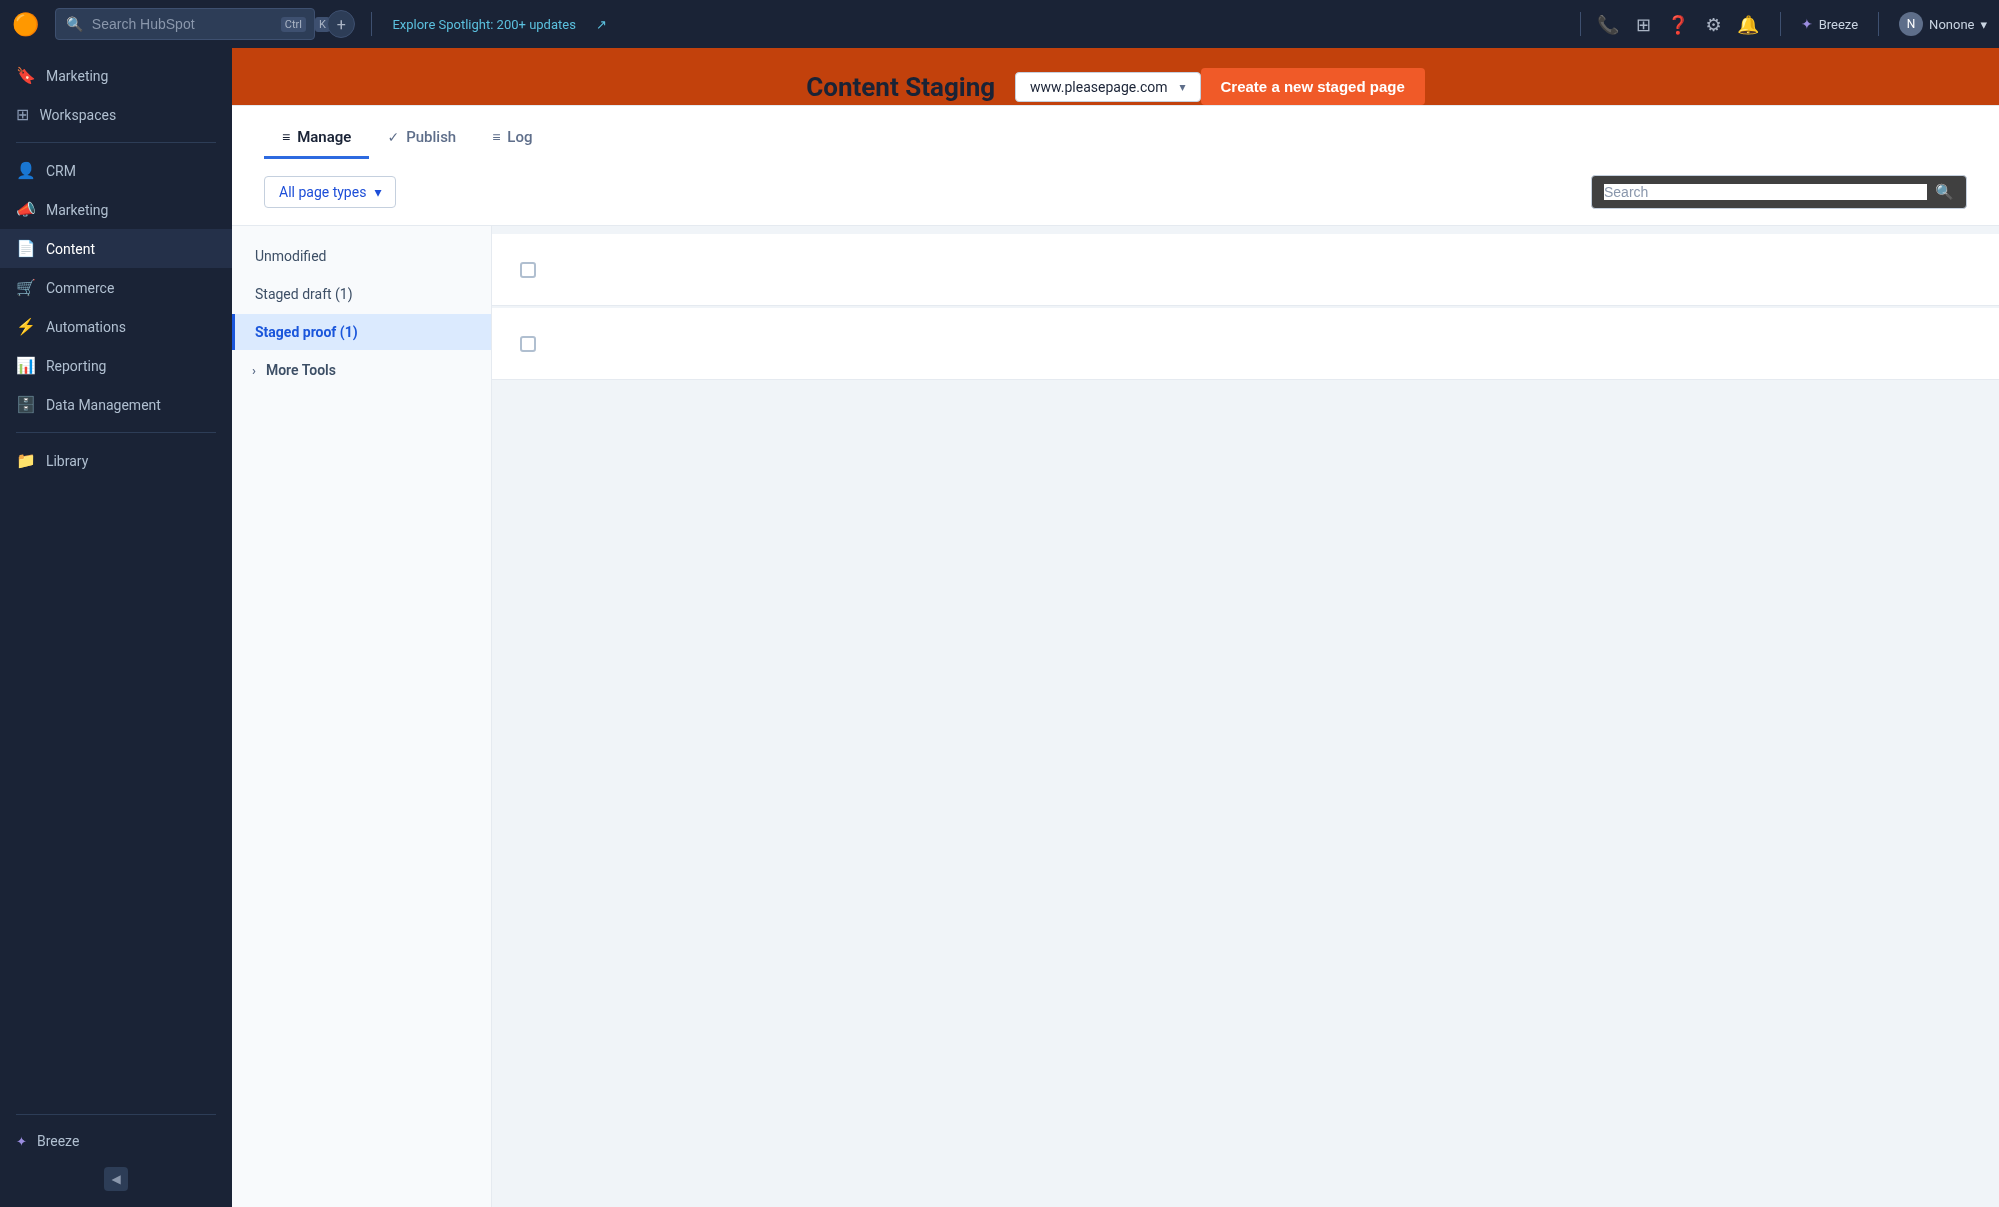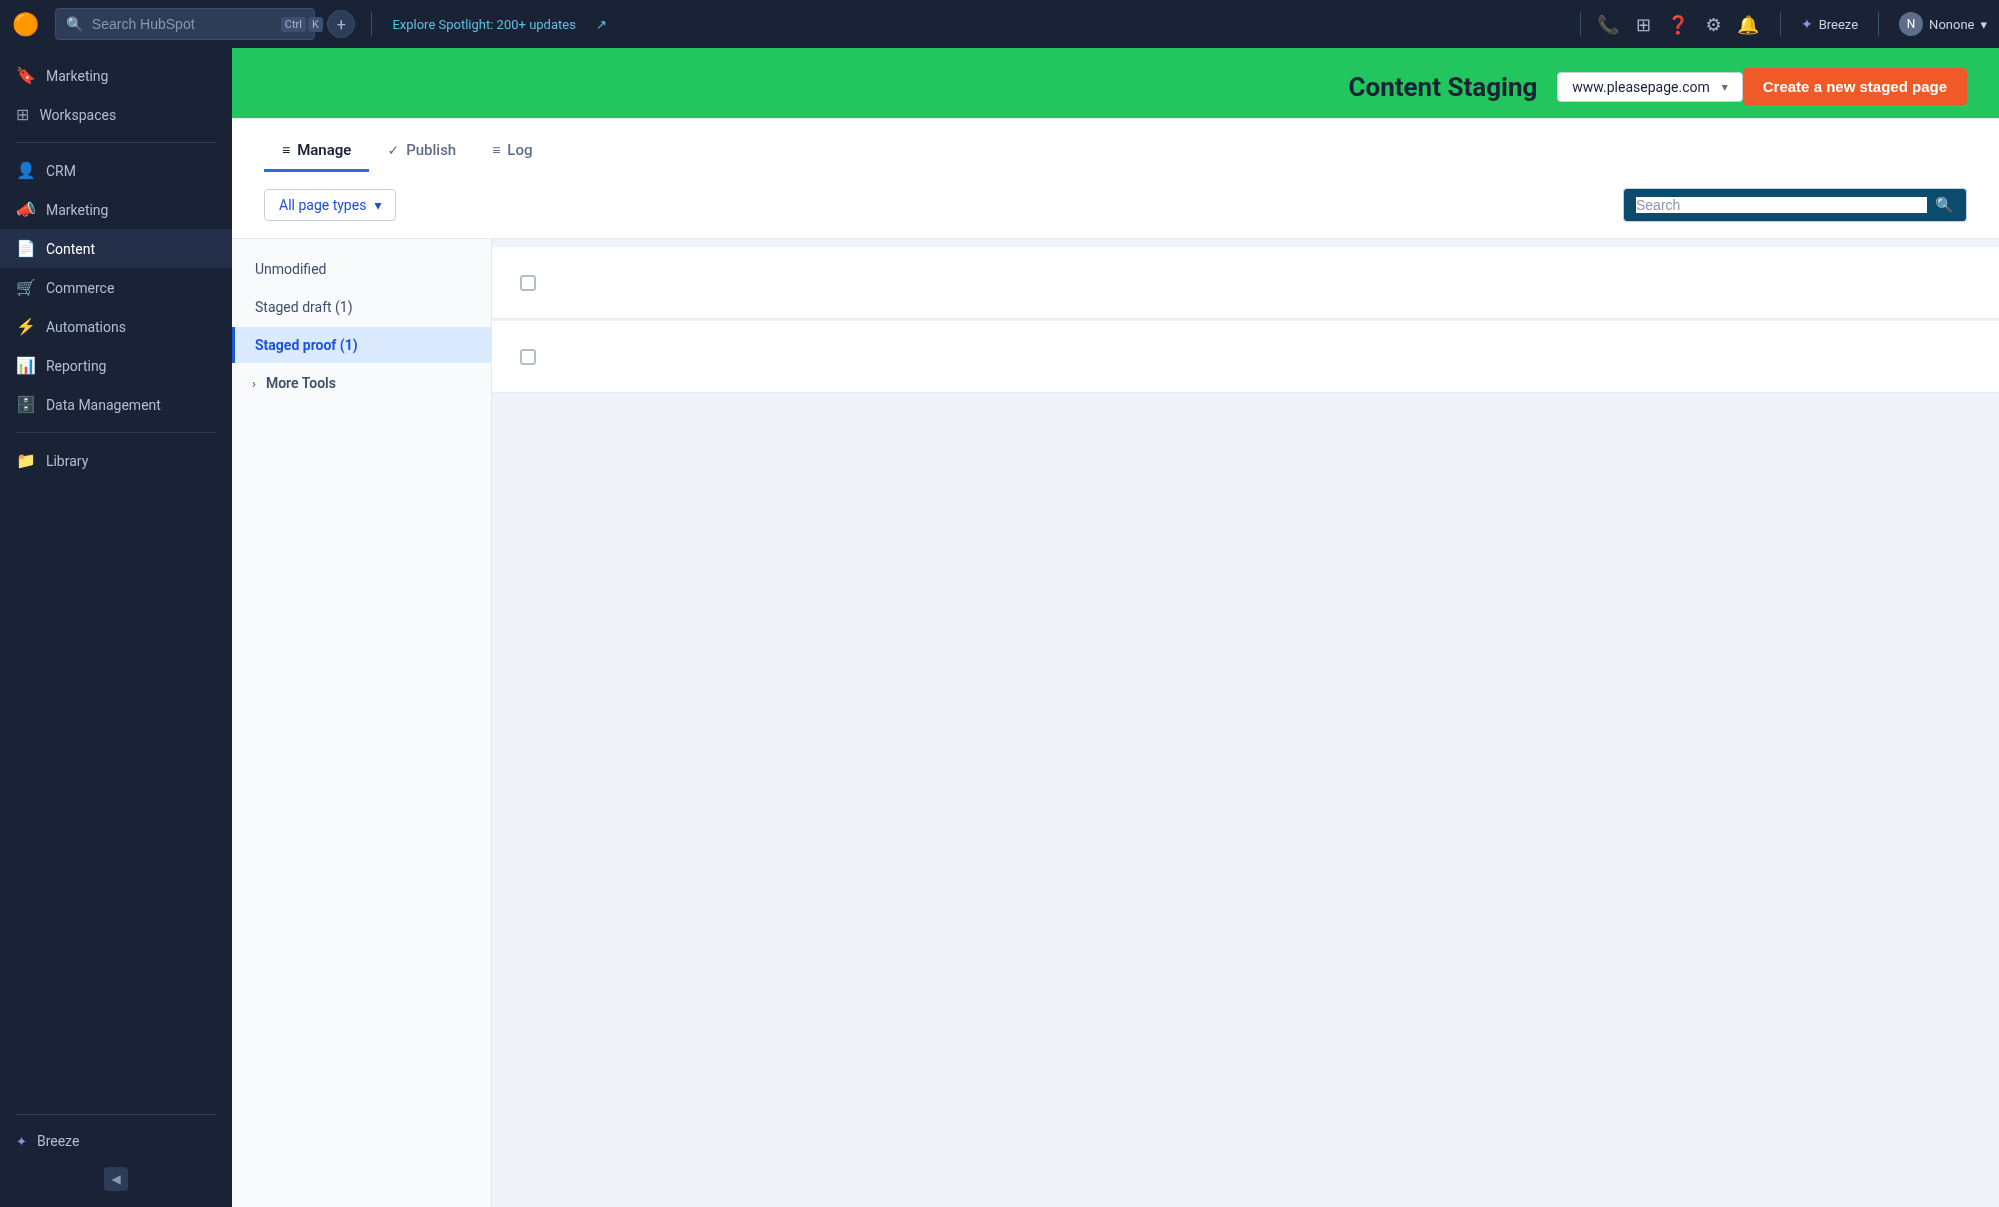--- a/index.html
+++ b/index.html
@@ -47,21 +47,21 @@
       border: none;
       outline: none;
       color: #c9d4e2;
       font-size: 14px;
       flex: 1;
     }
     .topbar-search input::placeholder { color: #8a97ac; }
     .topbar-kbd {
       display: flex;
       align-items: center;
-      gap: 2px;
+      gap: 9px;
       font-size: 11px;
       color: #8a97ac;
     }
     .kbd-badge {
       background: #3e5070;
       border-radius: 3px;
       padding: 1px 4px;
       font-size: 11px;
       color: #aab4c4;
     }
@@ -180,23 +180,23 @@
       display: flex;
       flex-direction: column;
       background: #fff;
       overflow: hidden;
     }
 
     
     .page-header {
       display: flex;
       align-items: center;
-      justify-content: flex-end;
-      padding: 20px 32px 13px 32px;
-      background: #22c55e;
+      justify-content: center;
+      padding: 20px 32px 0 32px;
+      background: #c2410c;
       border-bottom: 1px solid #e5eaf0;
     }
     .page-header-left {
       display: flex;
       align-items: center;
       gap: 20px;
     }
     .page-title {
       font-size: 26px;
       font-weight: 700;
@@ -271,23 +271,23 @@
       font-size: 14px;
       color: #1d4ed8;
       cursor: pointer;
       background: #fff;
     }
     .search-box {
       display: flex;
       align-items: center;
       border: 1px solid #c5d0de;
       border-radius: 4px;
-      background: #0c4a6e;
+      background: #404040;
       padding: 7px 12px;
-      width: 344px;
+      width: 376px;
       gap: 8px;
     }
     .search-box input {
       flex: 1;
       border: none;
       outline: none;
       font-size: 14px;
       color: #1a2336;
     }
     .search-box input::placeholder { color: #8a97ac; }

